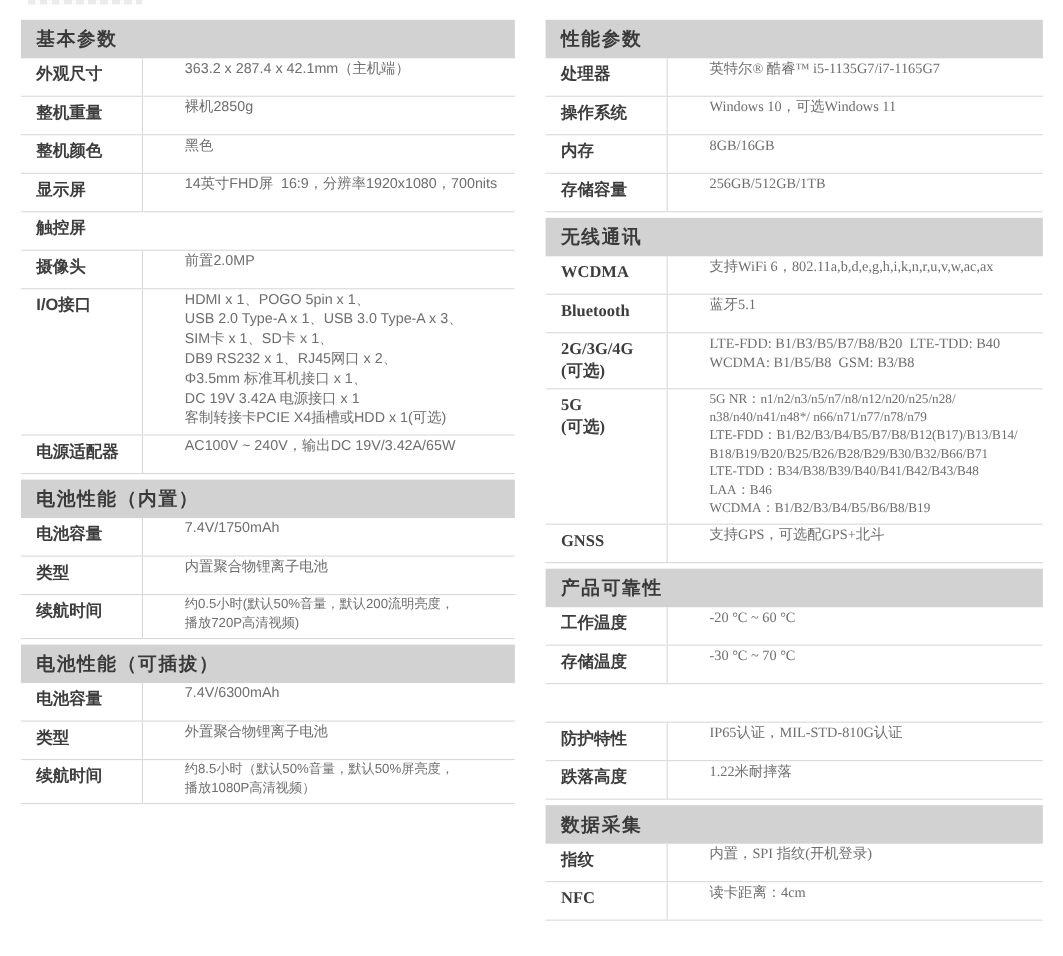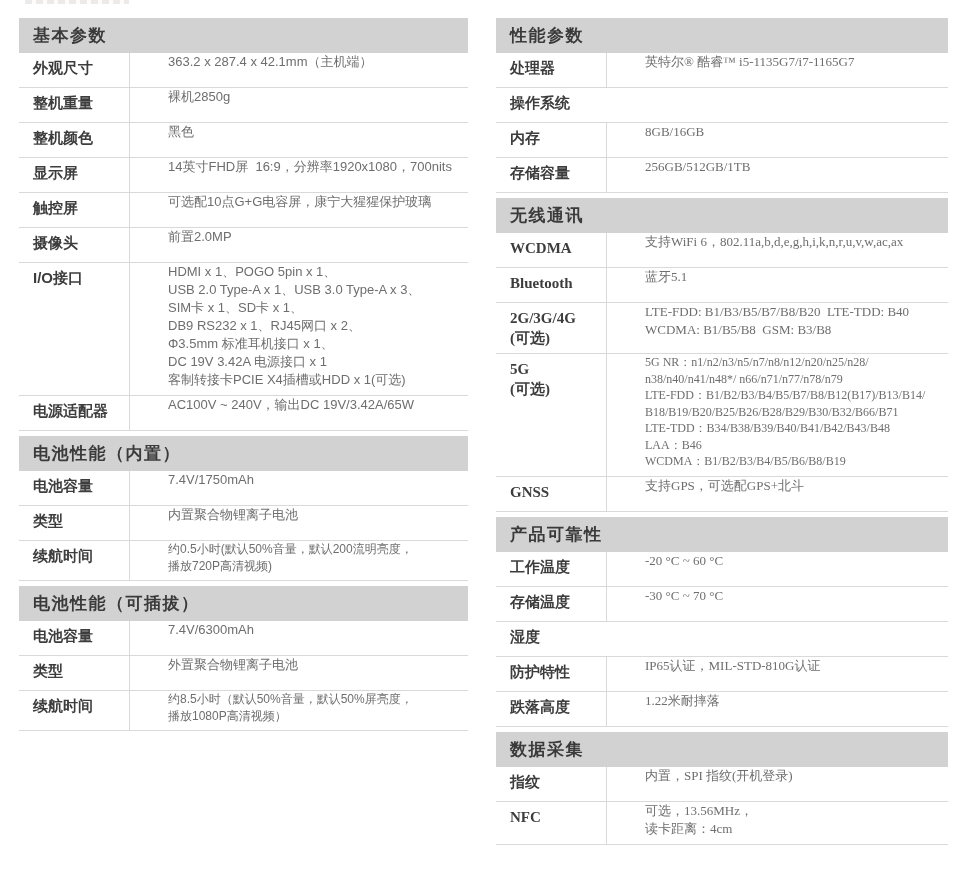--- a/index.html
+++ b/index.html
@@ -80,21 +80,20 @@
         <div class="spec-row">
           <div class="cell lab">
             <div class="lab-line">显示屏</div>
           </div>
           <div class="cell val"><div class="val-line">14英寸FHD屏  16:9，分辨率1920x1080，700nits</div></div>
         </div>
         <div class="spec-row">
           <div class="cell lab">
             <div class="lab-line">触控屏</div>
           </div>
-          <div class="cell val"><div class="val-line">可选配10点G+G电容屏，康宁大猩猩保护玻璃</div></div>
         </div>
         <div class="spec-row">
           <div class="cell lab">
             <div class="lab-line">摄像头</div>
           </div>
           <div class="cell val"><div class="val-line">前置2.0MP</div></div>
         </div>
         <div class="spec-row">
           <div class="cell lab">
             <div class="lab-line">I/O接口</div>
@@ -163,20 +162,21 @@
         <div class="spec-row">
           <div class="cell lab">
             <div class="lab-line">处理器</div>
           </div>
           <div class="cell val"><div class="val-line">英特尔® 酷睿™ i5-1135G7/i7-1165G7</div></div>
         </div>
         <div class="spec-row">
           <div class="cell lab">
             <div class="lab-line">操作系统</div>
           </div>
+          <div class="cell val"><div class="val-line">Windows 10，可选Windows 11</div></div>
         </div>
         <div class="spec-row">
           <div class="cell lab">
             <div class="lab-line">内存</div>
           </div>
           <div class="cell val"><div class="val-line">8GB/16GB</div></div>
         </div>
         <div class="spec-row">
           <div class="cell lab">
             <div class="lab-line">存储容量</div>
@@ -231,23 +231,20 @@
           </div>
           <div class="cell val"><div class="val-line">-20 °C ~ 60 °C</div></div>
         </div>
         <div class="spec-row">
           <div class="cell lab">
             <div class="lab-line">存储温度</div>
           </div>
           <div class="cell val"><div class="val-line">-30 °C ~ 70 °C</div></div>
         </div>
         <div class="spec-row">
-          <div class="cell lab">
-            <div class="lab-line">湿度</div>
-          </div>
         </div>
         <div class="spec-row">
           <div class="cell lab">
             <div class="lab-line">防护特性</div>
           </div>
           <div class="cell val"><div class="val-line">IP65认证，MIL-STD-810G认证</div></div>
         </div>
         <div class="spec-row">
           <div class="cell lab">
             <div class="lab-line">跌落高度</div>
@@ -262,17 +259,17 @@
         <div class="spec-row">
           <div class="cell lab">
             <div class="lab-line">指纹</div>
           </div>
           <div class="cell val"><div class="val-line">内置，SPI 指纹(开机登录)</div></div>
         </div>
         <div class="spec-row">
           <div class="cell lab">
             <div class="lab-line">NFC</div>
           </div>
-          <div class="cell val"><div class="val-line">可选，13.56MHz，</div><div class="val-line">读卡距离：4cm</div></div>
+          <div class="cell val"><div class="val-line">读卡距离：4cm</div></div>
         </div>
       </div>
     </div>
 </div>
 
 </body></html>

